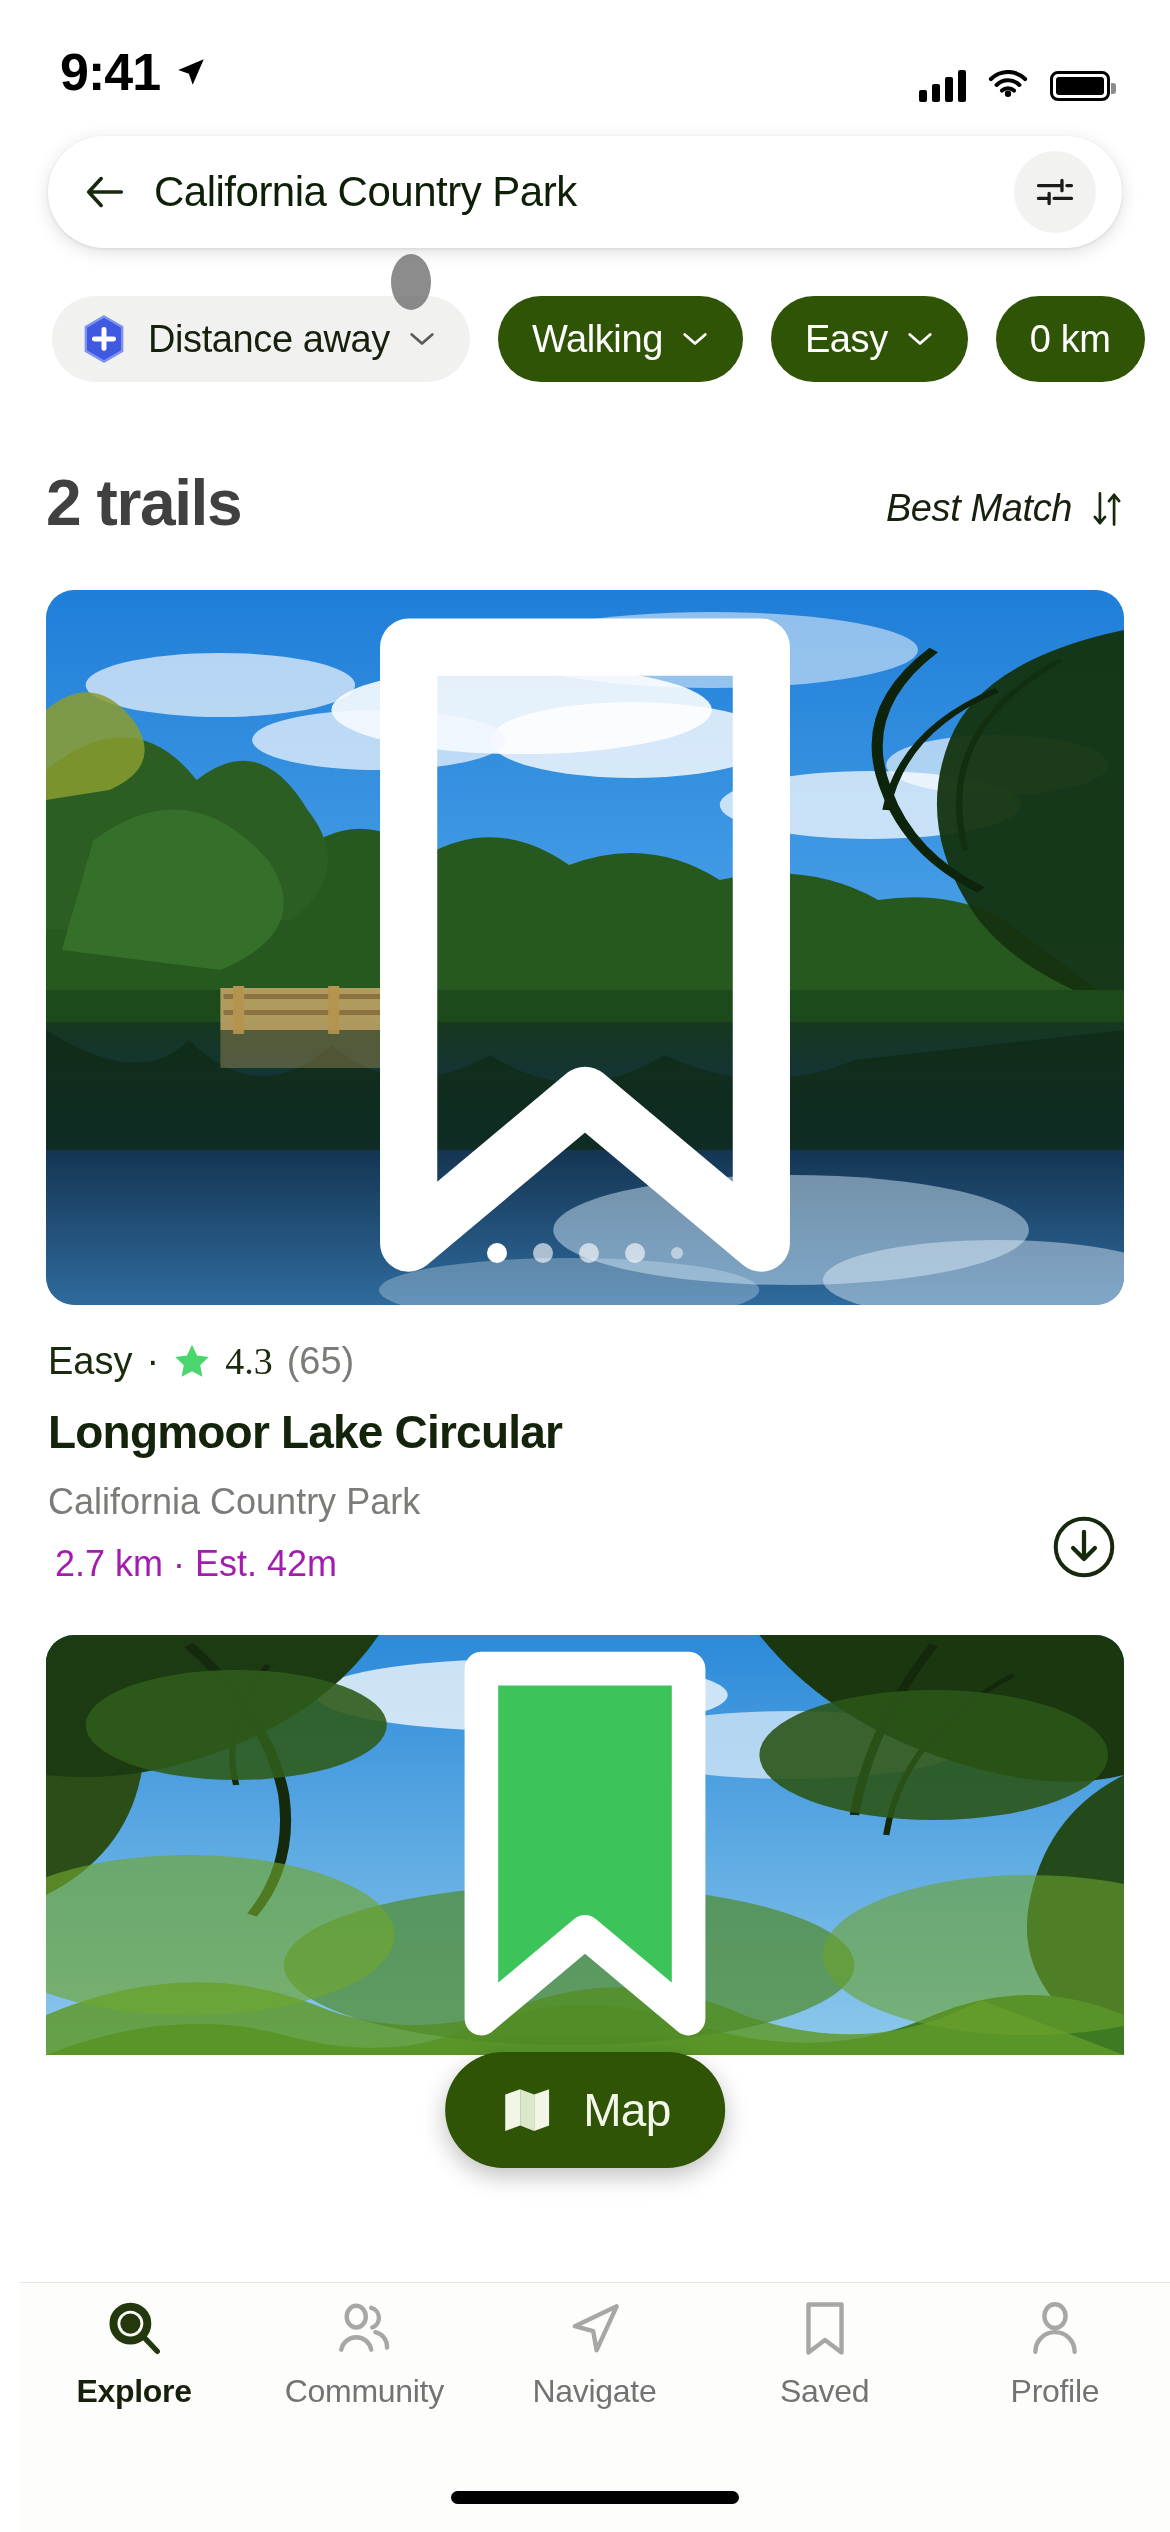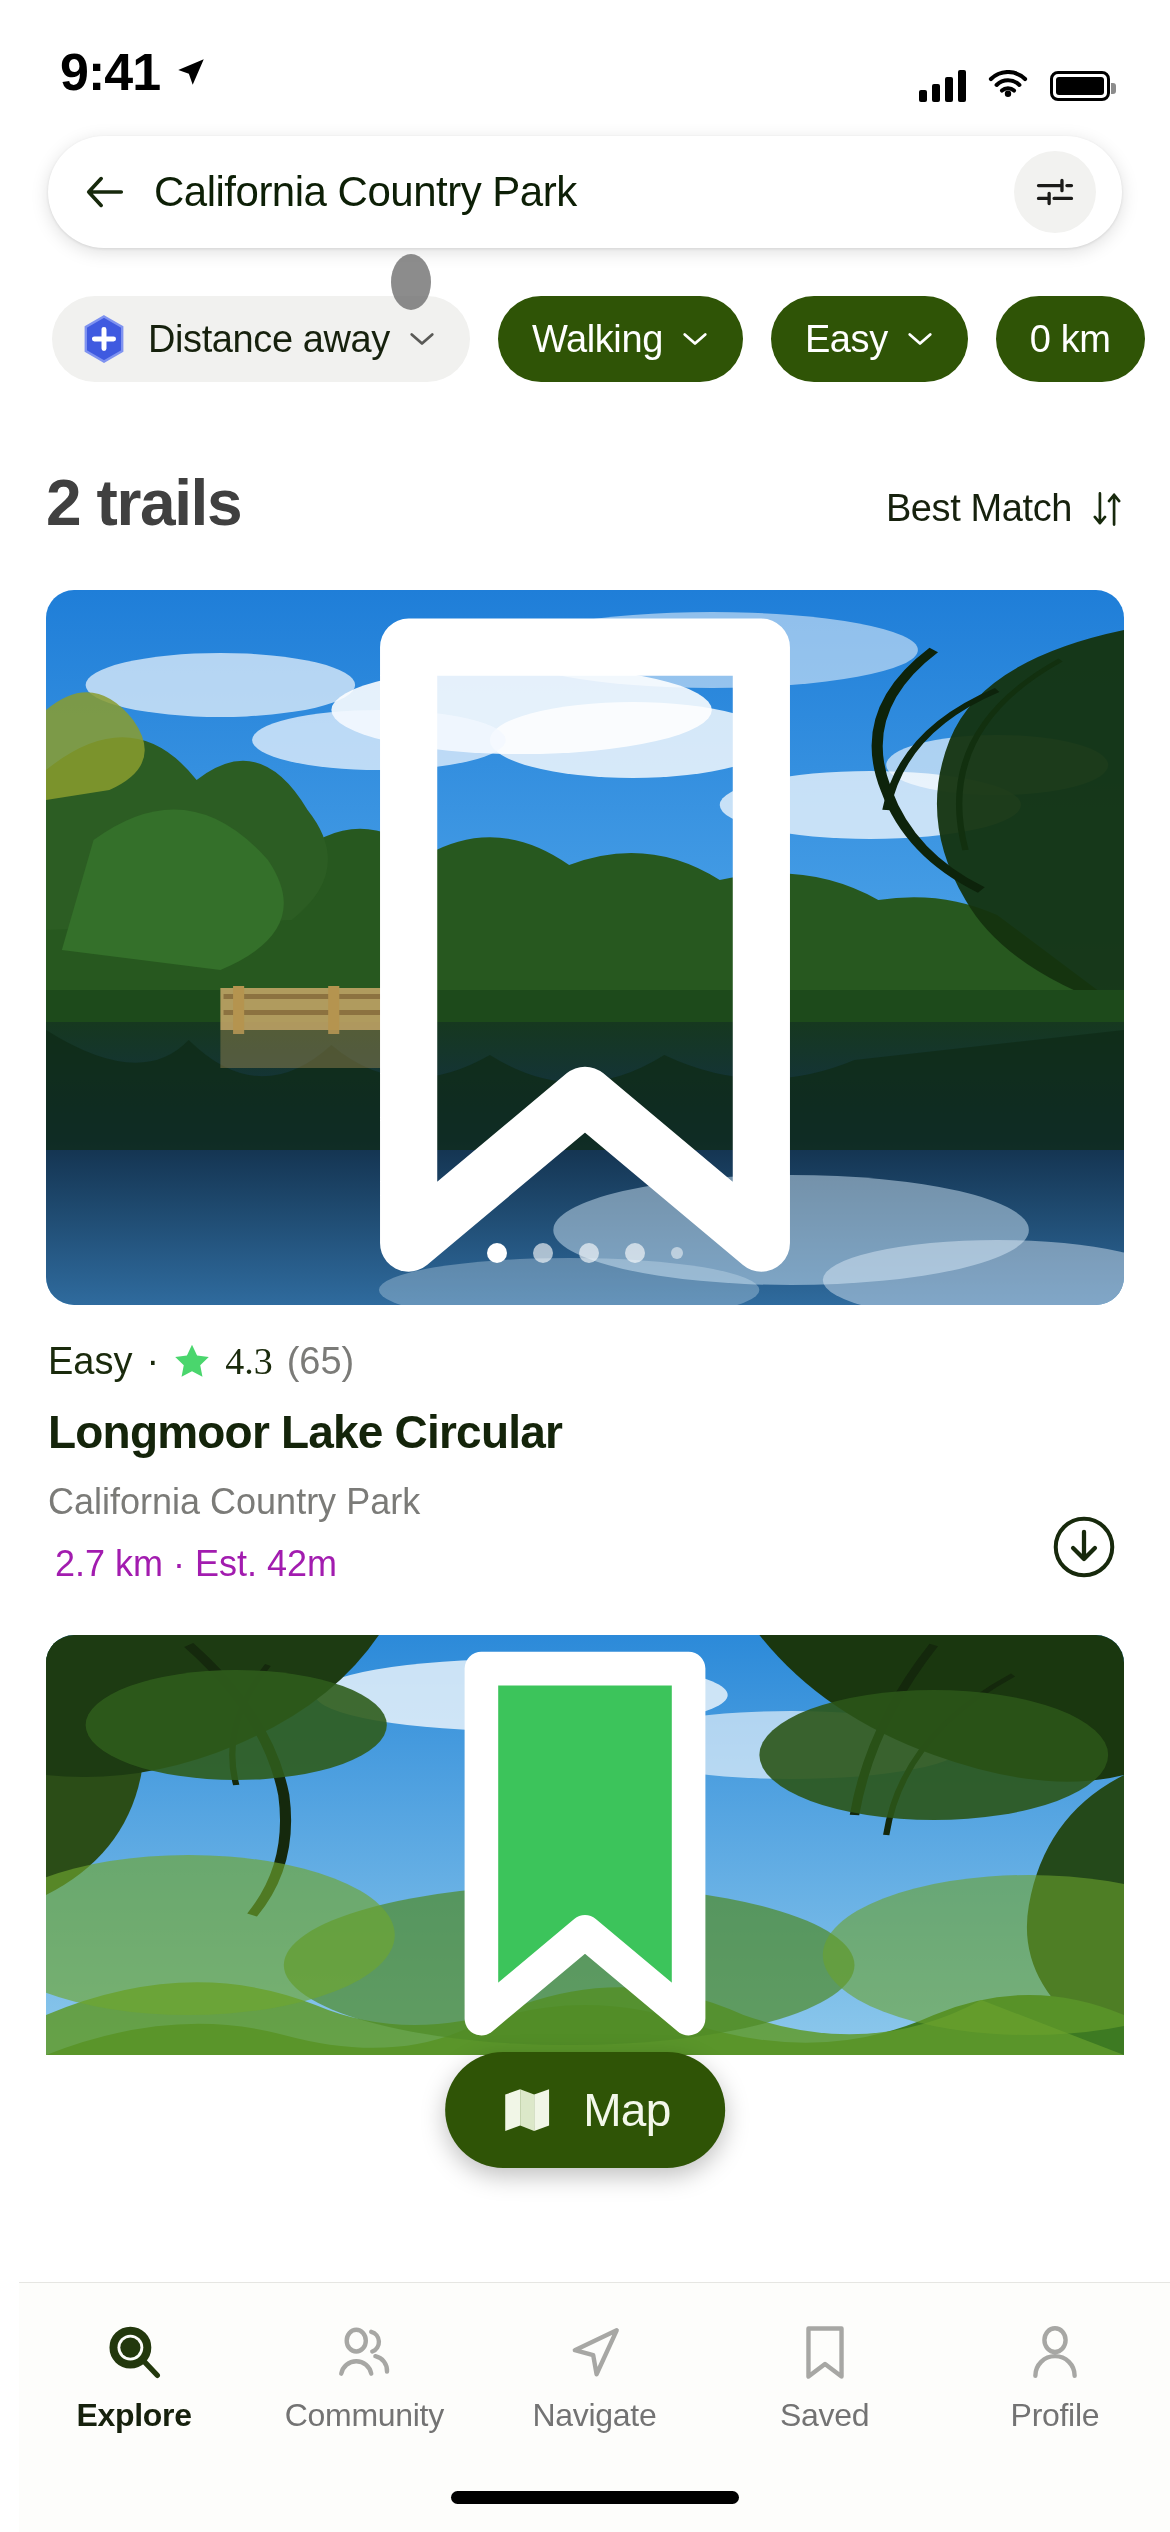--- a/index.html
+++ b/index.html
@@ -59,21 +59,21 @@
   .chip-label{ font-size:38px; letter-spacing:-.4px; }
   .chev{ width:28px; height:16px; flex:0 0 auto;}
   .hex-badge{ width:52px; height:52px; flex:0 0 auto; }
 
   
   .results-head{
     display:flex; align-items:flex-end; justify-content:space-between;
     padding:84px 46px 0 46px;
   }
   .results-count{ font-size:64px; font-weight:700; color:#404040; letter-spacing:-1.4px;}
-  .sort{ display:flex; align-items:center; gap:18px; padding-bottom:10px;}
+  .sort{ display:flex; align-items:center; gap:18px; padding-bottom:10px;font-style:italic;}
   .sort-label{ font-size:38px; color:#16210d; letter-spacing:-.4px;}
   .sort-icon{ width:34px; height:40px;}
 
   
   .card{ padding:0 46px; margin-top:50px; }
   .photo{
     position:relative; width:100%; height:715px; border-radius:28px; overflow:hidden;
   }
   .photo.second{ height:420px; border-radius:28px 28px 0 0;}
   .photo svg{ position:absolute; inset:0; width:100%; height:100%; display:block;}
@@ -106,21 +106,21 @@
     height:116px; background:#2f5406; border-radius:58px;
     display:flex; align-items:center; gap:28px; padding:0 54px;
     box-shadow:0 8px 24px rgba(0,0,0,.25);
   }
   .map-fab span{ font-size:46px; color:#f3f8ea; font-weight:400; letter-spacing:-.6px;}
   .map-icon{ width:56px; height:56px;}
 
   
   .tabbar{
     position:absolute; left:0; right:0; bottom:0; height:250px; background:#fdfdfb;
-    border-top:1px solid #e6e6e2; display:flex; align-items:flex-start; padding-top:38px;margin-left:19px;
+    border-top:1px solid #e6e6e2; display:flex; align-items:flex-start; padding-top:14px;margin-left:19px;
   }
   .tab{ flex:1; display:flex; flex-direction:column; align-items:center; gap:14px;}
   .tab svg{ width:62px; height:62px; display:block;}
   .tab-label{ font-size:32px; color:#737373; letter-spacing:-.3px;}
   .tab.active .tab-label{ color:#16210d; font-weight:700;}
   .home-bar{
     position:absolute; left:50%; transform:translateX(-50%); bottom:28px;
     width:288px; height:13px; background:#000; border-radius:7px;
   }
 </style>

